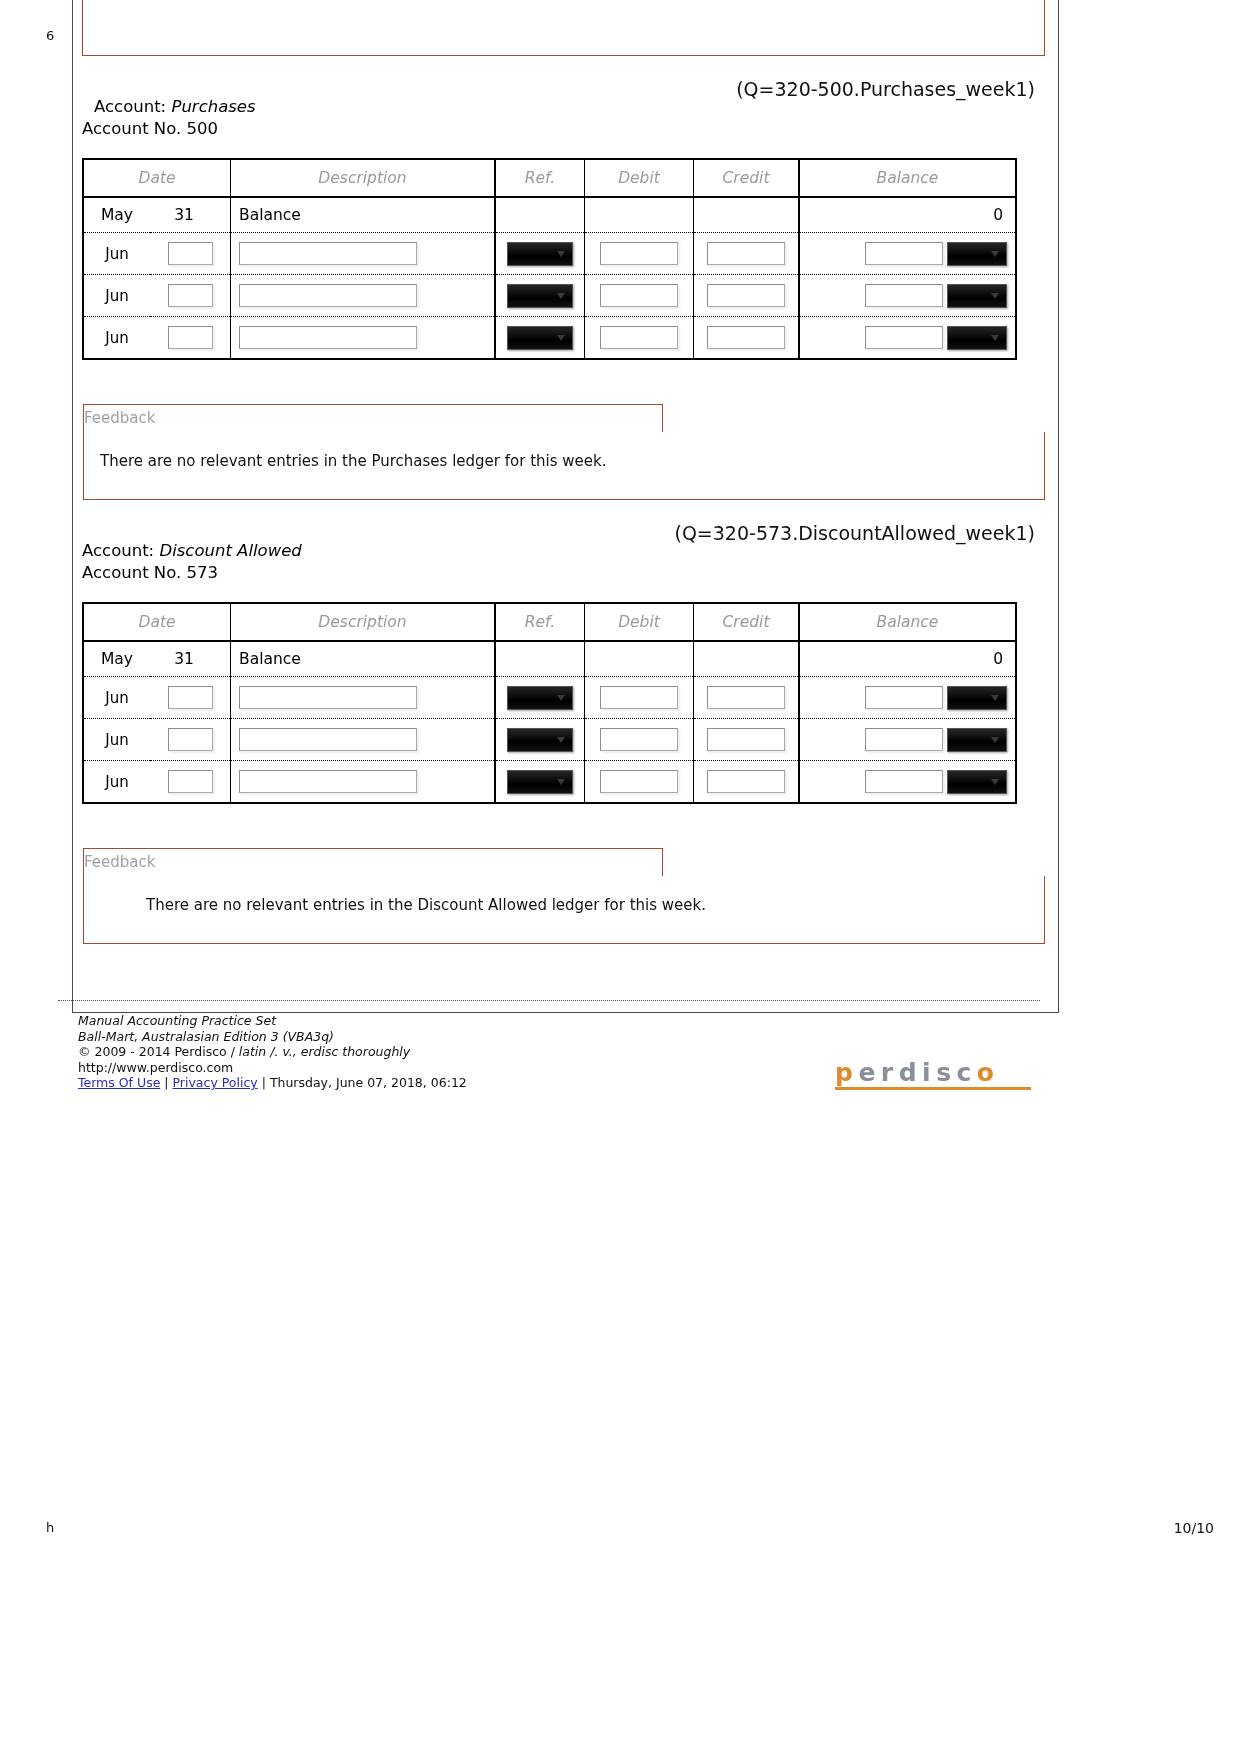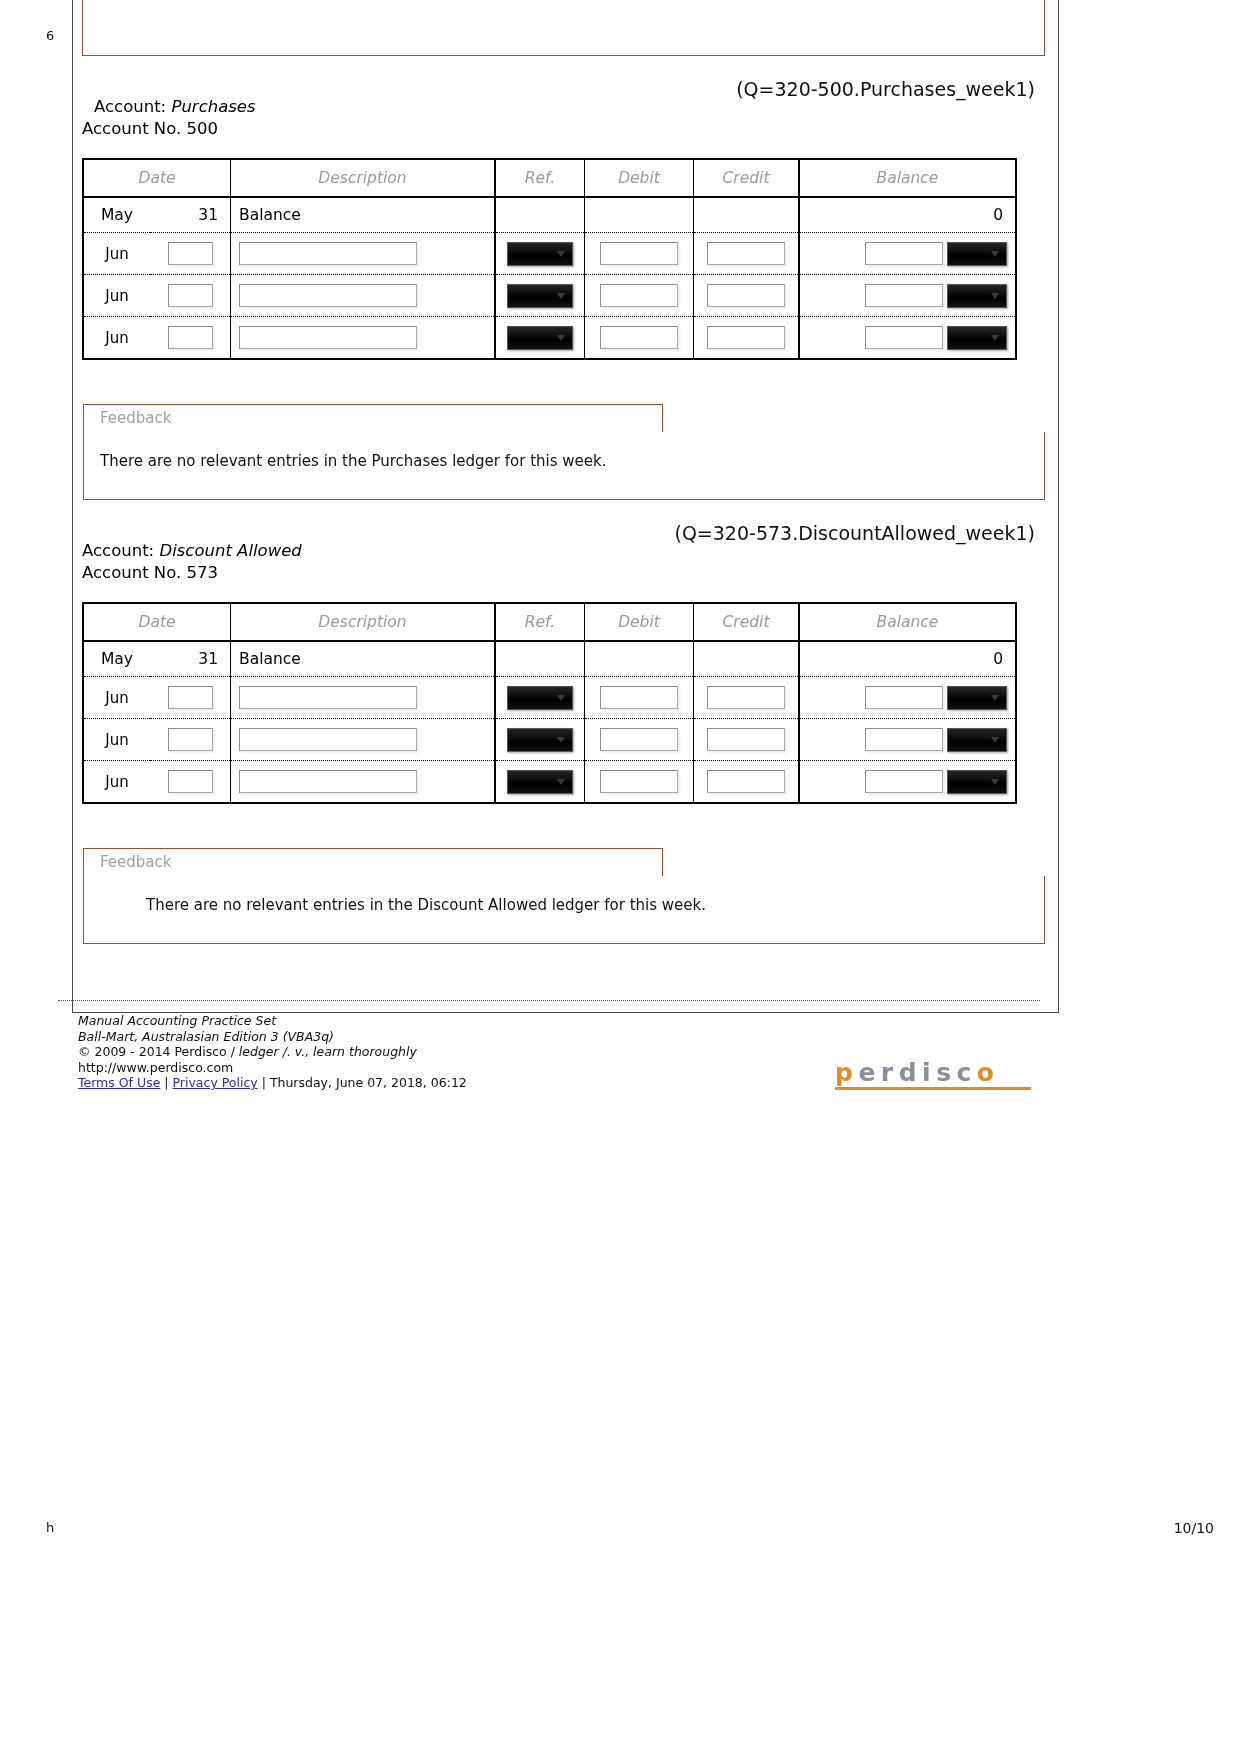--- a/index.html
+++ b/index.html
@@ -38,21 +38,21 @@
               border-bottom:2px solid #000;}
   .hdr-row th.first{border-left:none;}
   .hdr-row th.last{border-right:none;}
 
   .bal-row td{height:34px;font-size:15.5px;vertical-align:middle;
               border-bottom:1px dotted #000;}
   .entry-row td{height:41px;vertical-align:middle;border-bottom:1px dotted #000;}
   .entry-row.last td{border-bottom:none;}
 
   .c-month{width:66px;text-align:center;border-right:none;}
-  .c-day{width:68px;text-align:right;padding-right:12px !important;
+  .c-day{width:68px;text-align:center;padding-right:12px !important;
          border-right:1px solid #000;}
   .c-desc{width:255px;padding-left:8px !important;border-right:2px solid #000;}
   .c-ref{width:88px;text-align:center;border-right:1px solid #000;}
   .c-debit{width:108px;border-right:1px solid #000;}
   .c-credit{width:104px;border-right:2px solid #000;}
   .c-bal{width:203px;}
 
   .bal-row .c-bal{text-align:right;padding-right:12px !important;}
 
   
@@ -73,21 +73,21 @@
   .sel.bal{width:60px;}
   .sel:after{content:"";position:absolute;right:7px;top:8px;
              border-left:4px solid transparent;border-right:4px solid transparent;
              border-top:6px solid #3a3a3a;}
 
   .cellwrap{display:flex;align-items:center;justify-content:center;gap:4px;}
 
   
   .fb-tab{position:absolute;height:28px;box-sizing:border-box;
           border:1px solid #a44a2e;border-bottom:none;background:#fff;
-          color:#a0a0a0;font-size:15px;line-height:27px;padding-left:16px;}
+          color:#a0a0a0;font-size:15px;line-height:27px;padding-left:0;}
   .fb-rule{position:absolute;height:0;border-top:2px solid #a44a2e;}
   .fb-body{position:absolute;box-sizing:border-box;border:1px solid #a44a2e;
            border-top:none;background:#fff;}
   .fb-text{position:absolute;font-size:15px;color:#111;white-space:nowrap;}
 
   
   .foot-rule{position:absolute;left:58px;top:1000px;width:982px;height:0;
              border-top:1px dotted #555;}
   .foot{position:absolute;left:78px;top:1013px;font-size:12.5px;
         line-height:15.5px;color:#111;}
@@ -304,21 +304,21 @@
   <div class="fb-tab" style="left:83px;top:326px;width:580px;">Feedback</div>
   <div class="fb-rule" style="left:83px;top:354px;width:962px;"></div>
   <div class="fb-body" style="left:83px;top:354px;width:962px;height:68px;"></div>
   <div class="fb-text" style="left:100px;top:374px;margin-left:46px;">There are no relevant entries in the Discount Allowed ledger for this week.</div>
 </div>
 
 <div class="foot-rule"></div>
 <div class="foot">
   <div class="it">Manual Accounting Practice Set</div>
   <div class="it">Ball-Mart, Australasian Edition 3 (VBA3q)</div>
-  <div><span>© 2009 - 2014 Perdisco / </span><span class="it">ledger /. v., learn thoroughly</span></div>
+  <div><span>© 2009 - 2014 Perdisco / </span><span class="it">latin /. v., erdisc thoroughly</span></div>
   <div>http://www.perdisco.com</div>
   <div><a href="#">Terms Of Use</a><span> | </span><a href="#">Privacy Policy</a><span> | </span><span>Thursday, June 07, 2018, 06:12</span></div>
 </div>
 
 <div class="logo">
   <div class="logo-txt"><span class="o1">p</span><span>erdisc</span><span class="o1">o</span></div>
   <div class="logo-bar"></div>
 </div>
 
 </body></html>

